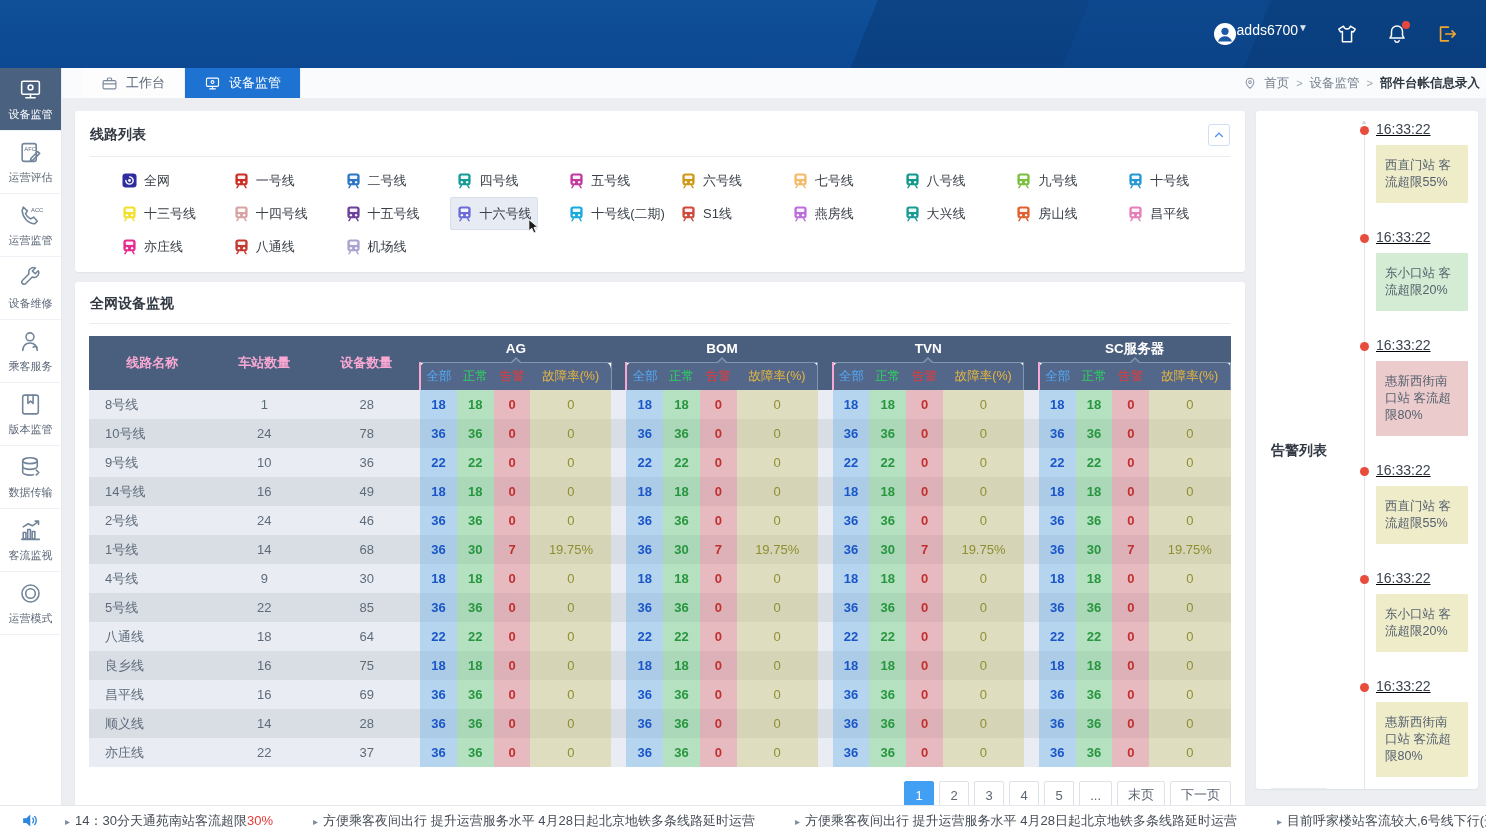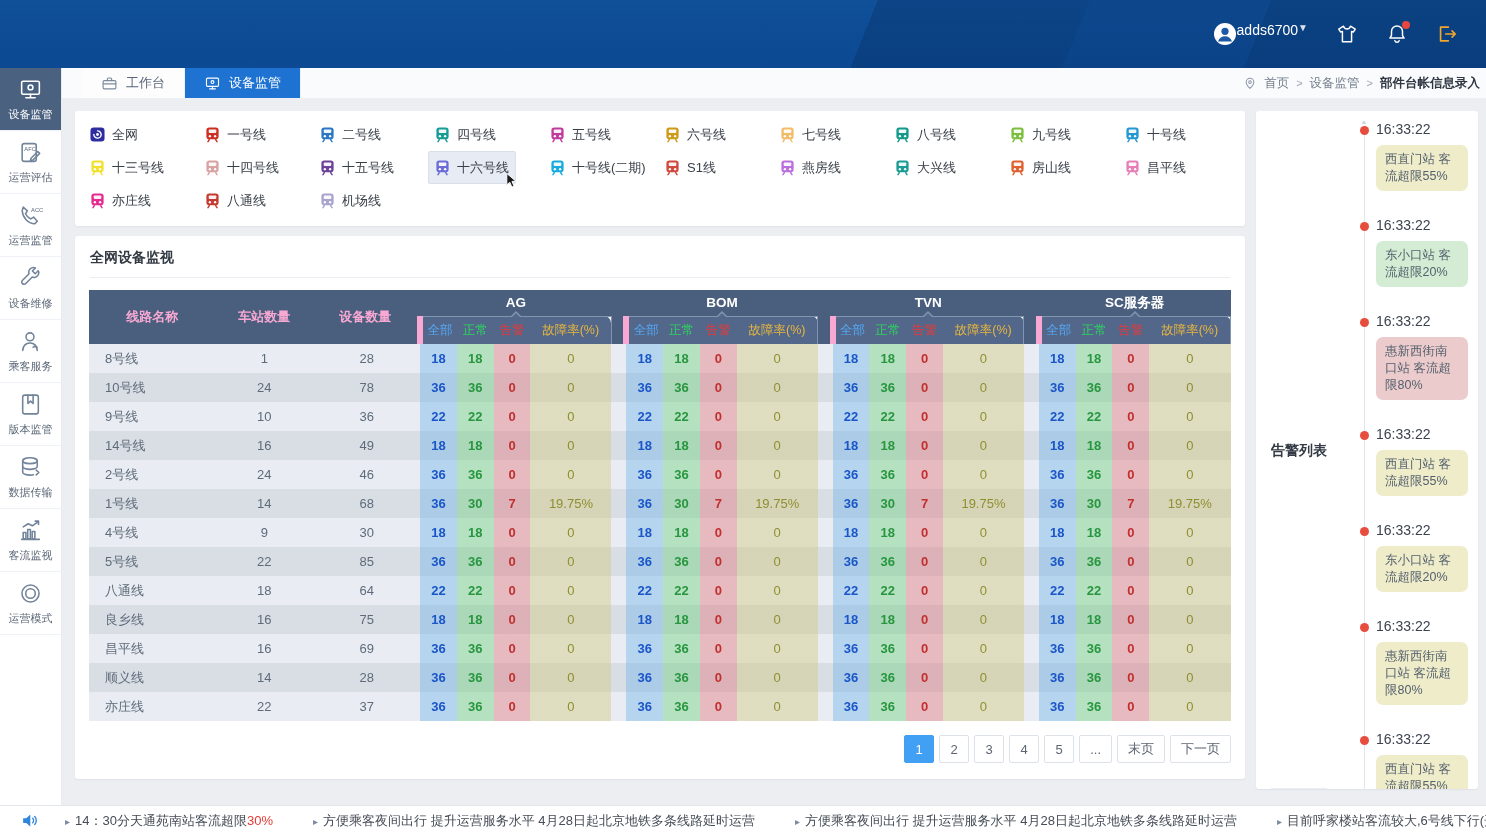--- a/index.html
+++ b/index.html
@@ -51,39 +51,39 @@
   .content { flex:1; display:flex; gap:11px; padding:12px 8px 0 13px; overflow:hidden; }
   .left-col { flex:1; min-width:0; }
   .card { background:#fff; border-radius:3px; box-shadow:0 1px 2px rgba(20,40,70,0.06); }
   .card-head { margin:0 15px; padding:13px 0 10px; border-bottom:1px solid #e9edf2;
     display:flex; align-items:center; justify-content:space-between; }
   .card-title { font-size:14px; font-weight:bold; color:#333a44; }
   .collapse-btn { width:22px; height:22px; border:1px solid #cfe0f5; border-radius:3px; background:#fff;
     display:flex; align-items:center; justify-content:center; cursor:pointer; }
 
   
-  .line-grid { display:grid; grid-template-columns:repeat(10,1fr); padding:7px 12px 9px 8px; }
+  .line-grid { display:grid; grid-template-columns:repeat(10,1fr); padding:7px 12px 9px 40px; }
   .line-item { position:relative; height:33px; display:flex; align-items:center; gap:7px;
     font-size:13px; color:#3a4049; cursor:pointer; padding:0 6px; border:1px solid transparent; width:fit-content; min-width:78px; }
   .line-item.selected { background:#e7ebf3; border:1px solid #d8deea; border-radius:2px; }
   .line-item .cursor-svg { position:absolute; right:-4px; bottom:-5px; }
 
   
   .table-card { margin-top:10px; }
   .tbl-wrap { padding:12px 14px 0; }
   table { width:100%; border-collapse:collapse; table-layout:fixed; }
   thead th { background:#4a5f7d; font-weight:normal; }
   th.fix { color:#f9a8d4; font-size:13px; font-weight:bold; }
   th.group-th { color:#fff; font-size:13.5px; font-weight:bold; height:26px; position:relative; }
   th.group-th::after { content:''; position:absolute; bottom:-1px; left:50%; margin-left:-6px;
     border-left:6px solid transparent; border-right:6px solid transparent; border-bottom:6px solid #8195b0; }
   th.group-th::before { content:''; position:absolute; bottom:-1px; left:50%; margin-left:-4px; z-index:1;
     border-left:4px solid transparent; border-right:4px solid transparent; border-bottom:4px solid #56698a; }
   th.sub { height:28px; font-size:12.5px; background:#52678a; border-top:1px solid #8195b0; }
-  th.sub.sub-first { border-left:6px solid #f9a8d4; border-top-left-radius:7px; }
+  th.sub.sub-first { border-left:2px solid #f9a8d4; border-top-left-radius:7px; }
   th.sub.sub-last  { border-right:1px solid #8195b0; border-top-right-radius:7px; }
   th.gap-th { background:#4a5f7d; }
   .s-all{color:#55a8f5}.s-norm{color:#2ed35f}.s-alarm{color:#e23b3b}.s-rate{color:#e9b73e}
   tbody td { height:29px; text-align:center; font-size:13px; color:#5f6b7a; }
   tbody tr:nth-child(odd)  td { background-color:#e9edf3; }
   tbody tr:nth-child(even) td { background-color:#d9dee5; }
   td.c-name { text-align:left; padding-left:16px; }
   td.col-all   { background-image:linear-gradient(rgba(104,175,232,0.40),rgba(104,175,232,0.40)); color:#1a56c8; font-weight:bold; }
   td.col-norm  { background-image:linear-gradient(rgba(96,206,110,0.38),rgba(96,206,110,0.38)); color:#27963f; font-weight:bold; }
   td.col-alarm { background-image:linear-gradient(rgba(226,103,108,0.38),rgba(226,103,108,0.38)); color:#c22f2f; font-weight:bold; }
@@ -92,24 +92,24 @@
   .pagination { display:flex; justify-content:flex-end; gap:5px; padding:14px 14px 16px; }
   .page-btn { min-width:30px; height:28px; padding:0 10px; border:1px solid #dde1e8; border-radius:2px;
     background:#fff; color:#5d6672; font-size:13px; display:flex; align-items:center; justify-content:center; cursor:pointer; }
   .page-btn.active { background:#41a0f4; border-color:#41a0f4; color:#fff; }
 
   
   .alarm-card { width:222px; flex:0 0 222px; height:678px; overflow:hidden; display:flex; flex-direction:row; }
   .timeline { position:relative; margin:10px 10px 0 13px; padding-left:21px; flex:1; overflow:hidden; }
   .timeline::before { content:''; position:absolute; left:9px; top:6px; bottom:0; width:1px; background:#e2e6ec; }
   .timeline .top-arrow { position:absolute; left:5px; top:-4px; font-size:8px; color:#d4d9e0; }
-  .t-item { position:relative; margin-bottom:26px; }
+  .t-item { position:relative; margin-bottom:26px;text-decoration:underline; }
   .t-item::before { content:''; position:absolute; left:-16.5px; top:5px; width:9px; height:9px; border-radius:50%; background:#e84c3d; }
   .t-time { font-size:14px; color:#3c4350; margin-bottom:8px; }
-  .t-pill { display:inline-block; padding:6px 9px; border-radius:7px; font-size:12.5px; color:#55616e; max-width:178px; }
+  .t-pill { display:inline-block; padding:12px 9px; border-radius:1px; font-size:12.5px; color:#55616e; max-width:178px; }
 
   
   .ticker { height:30px; background:#fff; border-top:1px solid #e3e6ea; display:flex; align-items:center;
     padding:0 20px; font-size:13px; color:#454c56; white-space:nowrap; overflow:hidden; }
   .ticker .speaker { margin-right:26px; flex:0 0 auto; display:inline-flex; }
   .tick-item { margin-right:40px; }
   .tick-arrow { color:#7e8aa0; font-size:10px; margin-right:5px; }
   .tick-hl { color:#e53935; }
 </style>
 </head>
@@ -253,20 +253,28 @@
           <span class="crumb">设备监管</span>
           <span class="sep">&gt;</span>
           <span class="crumb current">部件台帐信息录入</span>
         </div>
     </div>
 
     <div class="content">
       <div class="left-col">
 
         <section class="card">
+          <div class="card-head">
+            <span class="card-title">线路列表</span>
+            <button class="collapse-btn">
+              <svg width="12" height="12" viewBox="0 0 16 16">
+                  <path d="M3.5 10 L8 5.5 L12.5 10" fill="none" stroke="#4f8ef0" stroke-width="1.8" stroke-linecap="round"></path>
+                </svg>
+            </button>
+          </div>
           <div class="line-grid" id="lineGrid">
               <div class="line-item">
                 <svg width="15" height="15" viewBox="0 0 16 16">
                   <rect x="0.5" y="0.5" width="15" height="15" rx="3.5" fill="#2d2da0"></rect>
                   <path d="M8 4.1 a3.9 3.9 0 1 1 -3.9 3.9" stroke="#fff" stroke-width="1.5" fill="none" stroke-linecap="round"></path>
                   <circle cx="8" cy="8" r="1.5" fill="#fff"></circle>
                 </svg>
                 <span>全网</span>
               </div>
               <div class="line-item">

